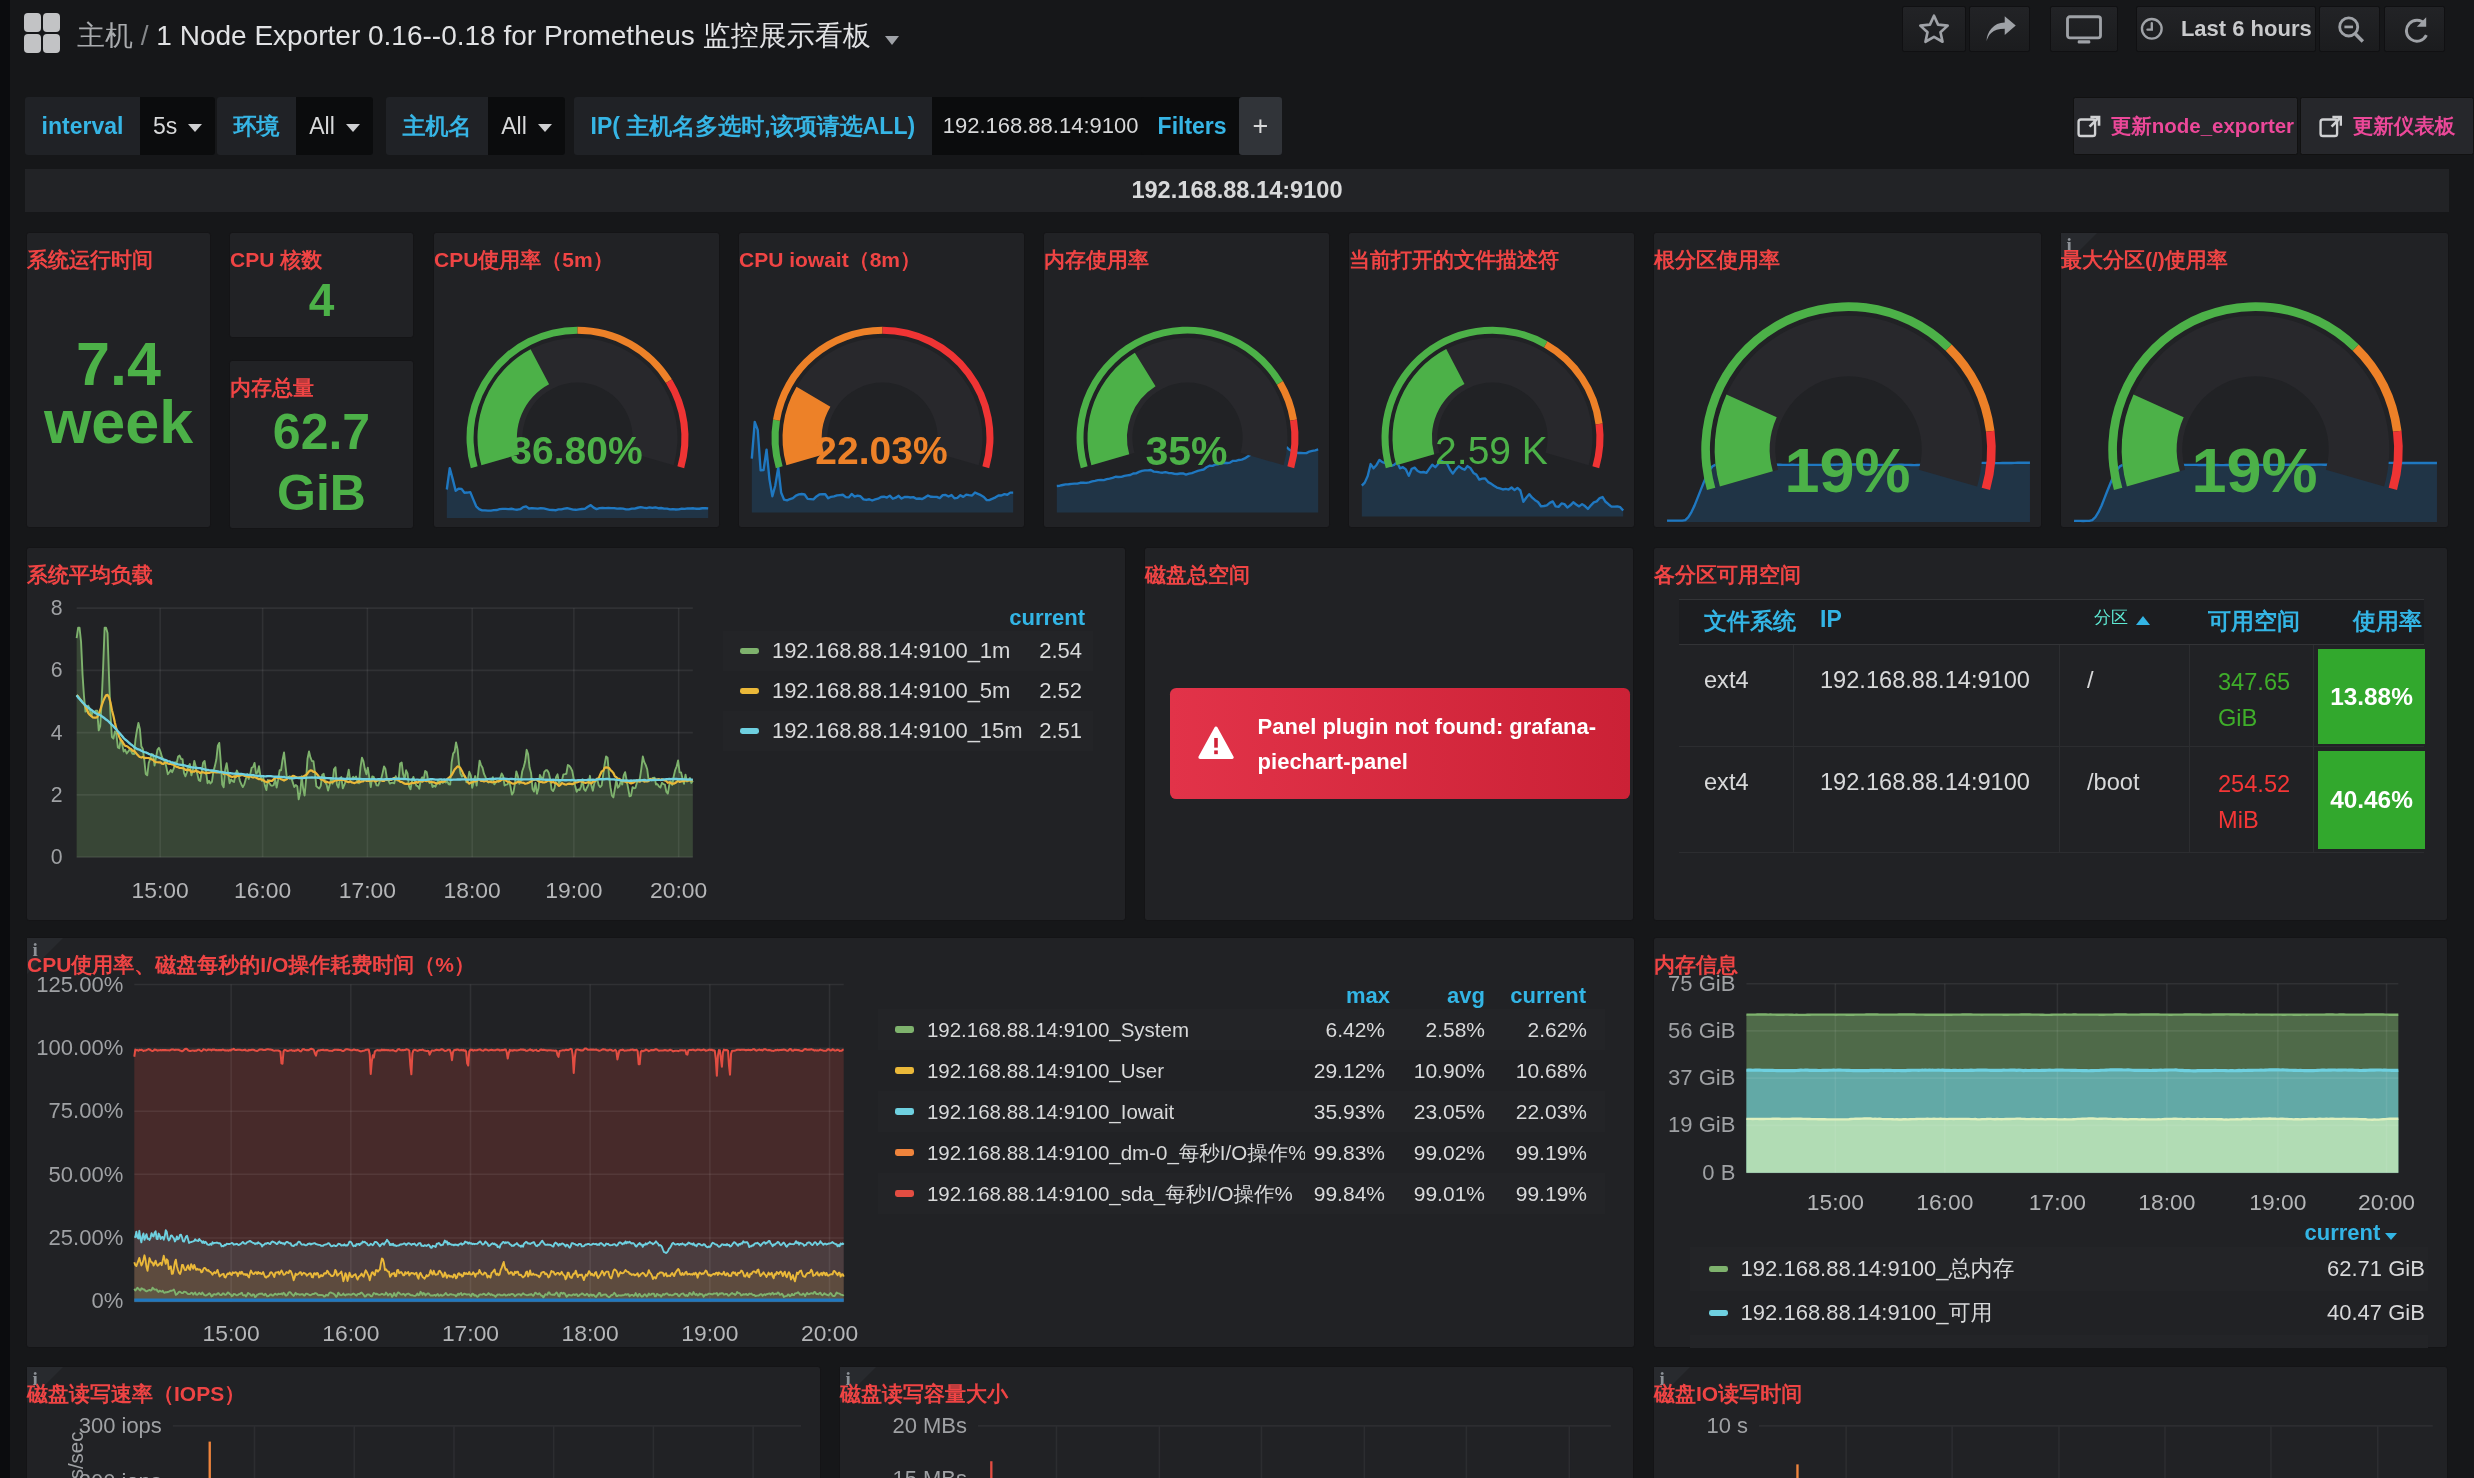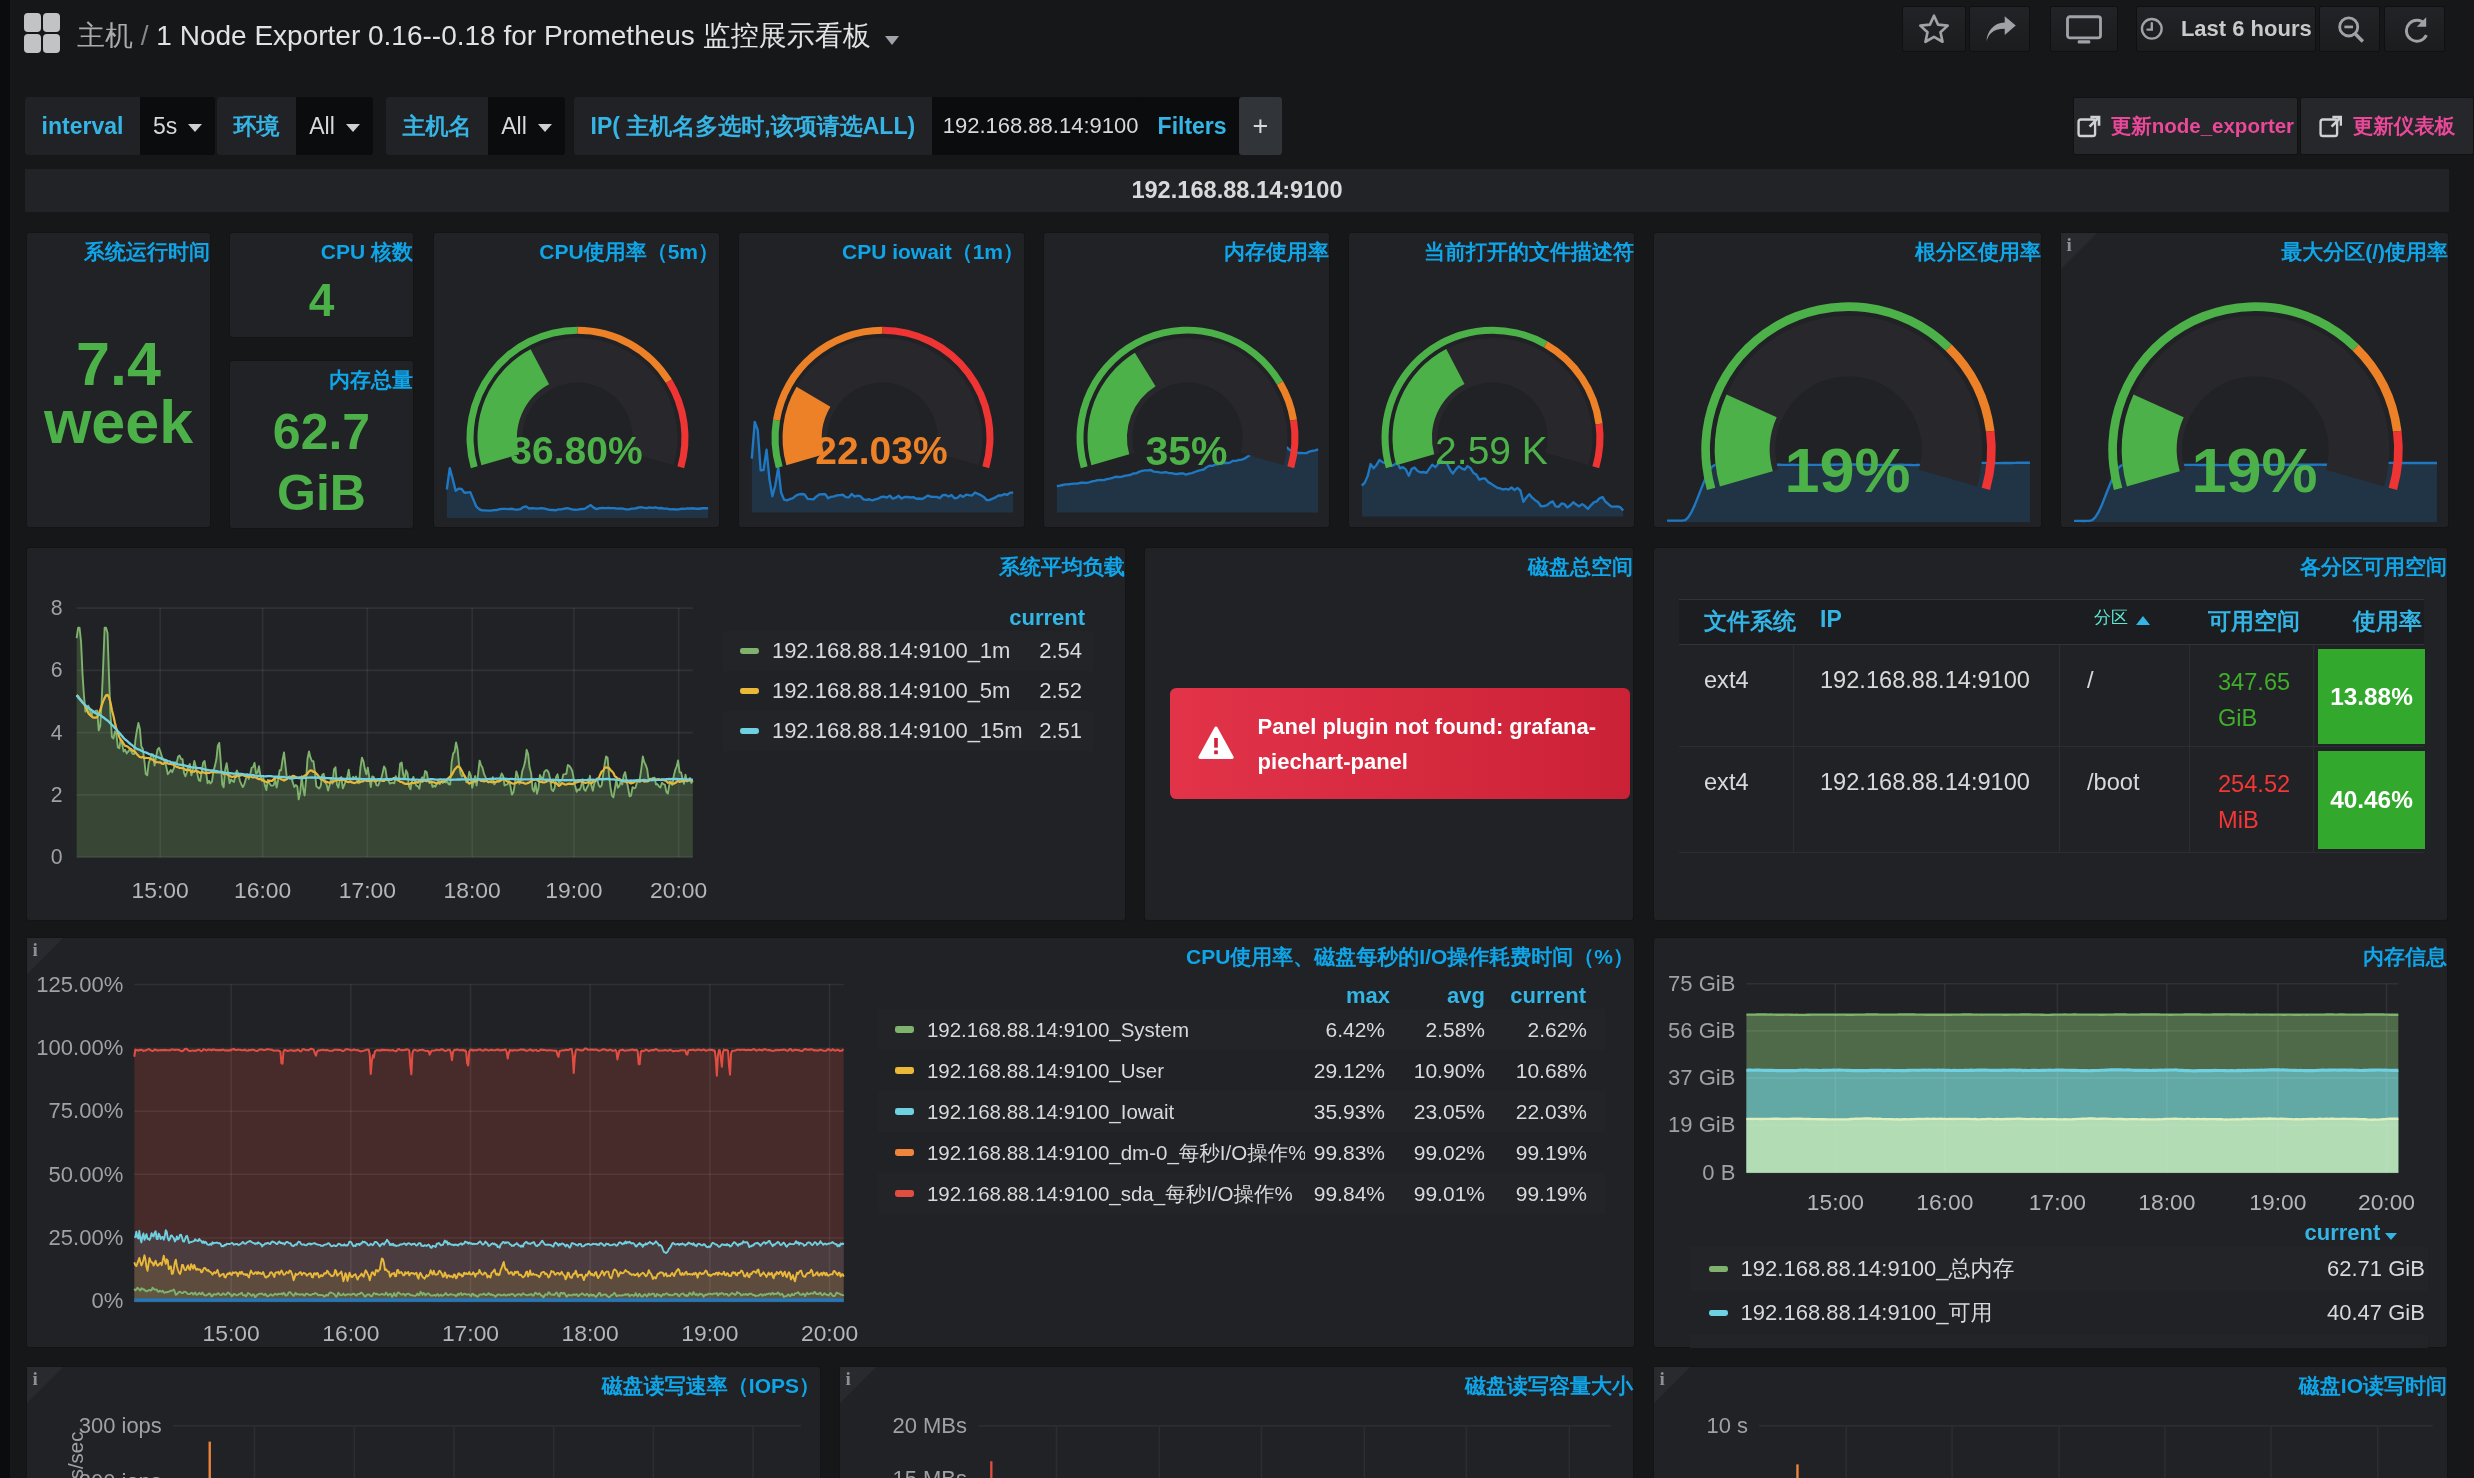--- a/index.html
+++ b/index.html
@@ -1,16 +1,16 @@
 <!DOCTYPE html>
 <html style="font-size:12.6px"><head><meta charset="utf-8"><style>
 *{margin:0;padding:0;box-sizing:border-box}
 html,body{width:2475px;height:1479px;background:#161719;font-family:"Liberation Sans",sans-serif;position:relative;overflow:hidden}
 .panel{position:absolute;background:#212225;border:0.8px solid #141416;border-radius:3.2px}
-.pt{position:absolute;top:5px;left:0;width:100%;text-align:right;font-size:21px;font-weight:700;color:#0ea5e9;white-space:nowrap}
+.pt{position:absolute;top:13px;left:0;width:100%;text-align:left;font-size:21px;font-weight:700;color:#ef4444;white-space:nowrap}
 .chip{position:absolute;top:97px;height:58px;display:flex;border-radius:3.2px;overflow:hidden;font-size:23px}
 .chip .l{background:#202226;color:#36b5e5;display:flex;align-items:center;padding:0 16.6px;font-weight:700}
 .chip .v{background:#0b0c0d;color:#d8d9da;display:flex;align-items:center;padding:0 13px;font-weight:500}
 .caret{display:inline-block;width:0;height:0;border-left:7px solid transparent;border-right:7px solid transparent;border-top:8.7px solid #cfd0d2;margin-left:11px;margin-top:3.2px}
 .tbtn{position:absolute;top:5.5px;height:46px;background:linear-gradient(#222326,#1b1c1e);border:0.8px solid #101012;border-radius:2.4px;display:flex;align-items:center;justify-content:center}
 .ubtn{position:absolute;top:97px;height:58px;background:#26272b;border:0.8px solid #111;border-radius:2.4px;display:flex;align-items:center;justify-content:center;color:#ec4899;font-size:20.5px;font-weight:700;gap:10.2px;white-space:nowrap}
 .ginfo{position:absolute;left:0;top:0;width:0;height:0;border-top:36px solid #282a2e;border-right:36px solid transparent}
 .ginfo span{position:absolute;top:-35px;left:5.5px;font-size:19px;font-weight:700;color:#8d9197;font-family:"Liberation Serif",serif}
 .leg-sq{display:inline-block;width:19px;height:6.3px;border-radius:2.4px;margin-right:12.6px;vertical-align:middle}
 </style></head><body>
@@ -108,21 +108,21 @@
       <polyline points="16.0,325.8 19.7,298.6 23.5,312.6 27.2,327.5 30.9,324.8 34.7,325.0 38.4,330.0 42.1,329.7 45.8,329.2 49.6,338.4 53.3,347.2 57.0,350.7 60.8,352.3 64.5,352.3 68.2,352.6 72.0,352.6 75.7,352.0 79.4,351.9 83.1,350.8 86.9,350.4 90.6,350.5 94.3,350.8 98.1,350.3 101.8,351.1 105.5,351.5 109.3,350.8 113.0,348.2 116.7,347.3 120.4,349.9 124.2,349.5 127.9,349.8 131.6,350.1 135.4,349.5 139.1,349.8 142.8,350.7 146.6,351.7 150.3,351.8 154.0,352.2 157.8,351.1 161.5,351.1 165.2,350.2 168.9,349.6 172.7,350.5 176.4,351.3 180.1,351.6 183.9,351.0 187.6,350.6 191.3,350.4 195.1,347.7 198.8,345.7 202.5,348.9 206.2,350.7 210.0,349.5 213.7,349.2 217.4,349.4 221.2,349.3 224.9,349.4 228.6,349.4 232.4,350.2 236.1,349.8 239.8,350.2 243.6,351.0 247.3,351.1 251.0,350.2 254.7,350.1 258.5,349.0 262.2,348.2 265.9,348.9 269.7,349.5 273.4,348.6 277.1,349.2 280.9,348.5 284.6,349.6 288.3,349.3 292.0,350.1 295.8,350.2 299.5,351.0 303.2,350.7 307.0,351.2 310.7,351.1 314.4,350.1 318.2,350.5 321.9,349.8 325.6,350.0 329.3,349.7 333.1,350.3 336.8,350.3 340.5,349.6 344.3,349.4 348.0,349.8" fill="none" stroke="#1f78c1" stroke-width="3" stroke-linejoin="round"></polyline>
       <path d="M59.9 295.0 A127 127 0 1 1 304.1 295.0 L249.3 279.3 A70 70 0 1 0 114.7 279.3 Z" fill="#28282c"></path>
       <path d="M59.9 295.0 A127 127 0 0 1 122.4 147.8 L145.9 192.0 A77 77 0 0 0 108.0 281.2 Z" fill="#4cb148"></path>
       <path d="M46.5 298.9 A141 141 0 0 1 182.0 119.0 L182.0 128.0 A132 132 0 0 0 55.1 296.4 Z" fill="#4cb148"></path>
       <path d="M182.0 119.0 A141 141 0 0 1 302.0 185.9 L294.3 190.6 A132 132 0 0 0 182.0 128.0 Z" fill="#ed8128"></path>
       <path d="M302.0 185.9 A141 141 0 0 1 317.5 298.9 L308.9 296.4 A132 132 0 0 0 294.3 190.6 Z" fill="#ef3434"></path>
     </svg>
     <div style="position:absolute;left:0;top:218px;width:100%;text-align:center;color:#4cb148;font-weight:700;font-size:39px;transform:translateY(-50%)">36.80%</div>
   </div>
 <div class="panel" style="left:738px;top:232px;width:287px;height:296px">
-    <div class="pt">CPU iowait（1m）</div>
+    <div class="pt">CPU iowait（8m）</div>
     <svg width="287" height="296" viewBox="0 0 364 376" style="position:absolute;left:0;top:0">
       <polygon points="16.0,355 16.0,286.5 19.7,240.0 23.5,250.0 27.2,301.5 30.9,301.1 34.7,275.2 38.4,312.9 42.1,334.4 45.8,320.8 49.6,297.7 53.3,330.0 57.0,338.8 60.8,339.7 64.5,337.9 68.2,336.7 72.0,333.5 75.7,332.1 79.4,331.5 83.1,332.2 86.9,337.7 90.6,338.0 94.3,338.3 98.1,334.6 101.8,332.1 105.5,331.7 109.3,331.8 113.0,337.0 116.7,335.1 120.4,334.5 124.2,333.3 127.9,332.9 131.6,332.5 135.4,335.6 139.1,335.9 142.8,331.5 146.6,334.9 150.3,333.7 154.0,334.4 157.8,338.3 161.5,339.1 165.2,338.2 168.9,339.8 172.7,338.4 176.4,337.5 180.1,335.4 183.9,335.0 187.6,336.1 191.3,333.6 195.1,337.6 198.8,336.2 202.5,333.8 206.2,337.3 210.0,335.3 213.7,335.2 217.4,336.0 221.2,335.5 224.9,337.6 228.6,337.3 232.4,337.9 236.1,335.8 239.8,333.4 243.6,335.1 247.3,335.2 251.0,335.2 254.7,336.7 258.5,333.0 262.2,332.7 265.9,334.8 269.7,332.9 273.4,336.9 277.1,336.5 280.9,333.1 284.6,335.2 288.3,332.4 292.0,333.0 295.8,333.5 299.5,329.6 303.2,331.3 307.0,333.0 310.7,335.4 314.4,339.3 318.2,339.1 321.9,337.5 325.6,335.8 329.3,333.5 333.1,333.4 336.8,331.8 340.5,332.5 344.3,329.8 348.0,329.8 348.0,355" fill="rgba(31,120,193,0.22)"></polygon>
       <polyline points="16.0,286.5 19.7,240.0 23.5,250.0 27.2,301.5 30.9,301.1 34.7,275.2 38.4,312.9 42.1,334.4 45.8,320.8 49.6,297.7 53.3,330.0 57.0,338.8 60.8,339.7 64.5,337.9 68.2,336.7 72.0,333.5 75.7,332.1 79.4,331.5 83.1,332.2 86.9,337.7 90.6,338.0 94.3,338.3 98.1,334.6 101.8,332.1 105.5,331.7 109.3,331.8 113.0,337.0 116.7,335.1 120.4,334.5 124.2,333.3 127.9,332.9 131.6,332.5 135.4,335.6 139.1,335.9 142.8,331.5 146.6,334.9 150.3,333.7 154.0,334.4 157.8,338.3 161.5,339.1 165.2,338.2 168.9,339.8 172.7,338.4 176.4,337.5 180.1,335.4 183.9,335.0 187.6,336.1 191.3,333.6 195.1,337.6 198.8,336.2 202.5,333.8 206.2,337.3 210.0,335.3 213.7,335.2 217.4,336.0 221.2,335.5 224.9,337.6 228.6,337.3 232.4,337.9 236.1,335.8 239.8,333.4 243.6,335.1 247.3,335.2 251.0,335.2 254.7,336.7 258.5,333.0 262.2,332.7 265.9,334.8 269.7,332.9 273.4,336.9 277.1,336.5 280.9,333.1 284.6,335.2 288.3,332.4 292.0,333.0 295.8,333.5 299.5,329.6 303.2,331.3 307.0,333.0 310.7,335.4 314.4,339.3 318.2,339.1 321.9,337.5 325.6,335.8 329.3,333.5 333.1,333.4 336.8,331.8 340.5,332.5 344.3,329.8 348.0,329.8" fill="none" stroke="#1f78c1" stroke-width="3" stroke-linejoin="round"></polyline>
       <path d="M59.9 295.0 A127 127 0 1 1 304.1 295.0 L249.3 279.3 A70 70 0 1 0 114.7 279.3 Z" fill="#28282c"></path>
       <path d="M59.9 295.0 A127 127 0 0 1 72.8 195.2 L115.8 220.7 A77 77 0 0 0 108.0 281.2 Z" fill="#ed8128"></path>
       <path d="M46.5 298.9 A141 141 0 0 1 42.9 236.9 L51.8 238.4 A132 132 0 0 0 55.1 296.4 Z" fill="#4cb148"></path>
       <path d="M42.9 236.9 A141 141 0 0 1 182.0 119.0 L182.0 128.0 A132 132 0 0 0 51.8 238.4 Z" fill="#ed8128"></path>
       <path d="M182.0 119.0 A141 141 0 0 1 317.5 298.9 L308.9 296.4 A132 132 0 0 0 182.0 128.0 Z" fill="#ef3434"></path>
     </svg>
     <div style="position:absolute;left:0;top:218px;width:100%;text-align:center;color:#ed8128;font-weight:700;font-size:39px;transform:translateY(-50%)">22.03%</div>

